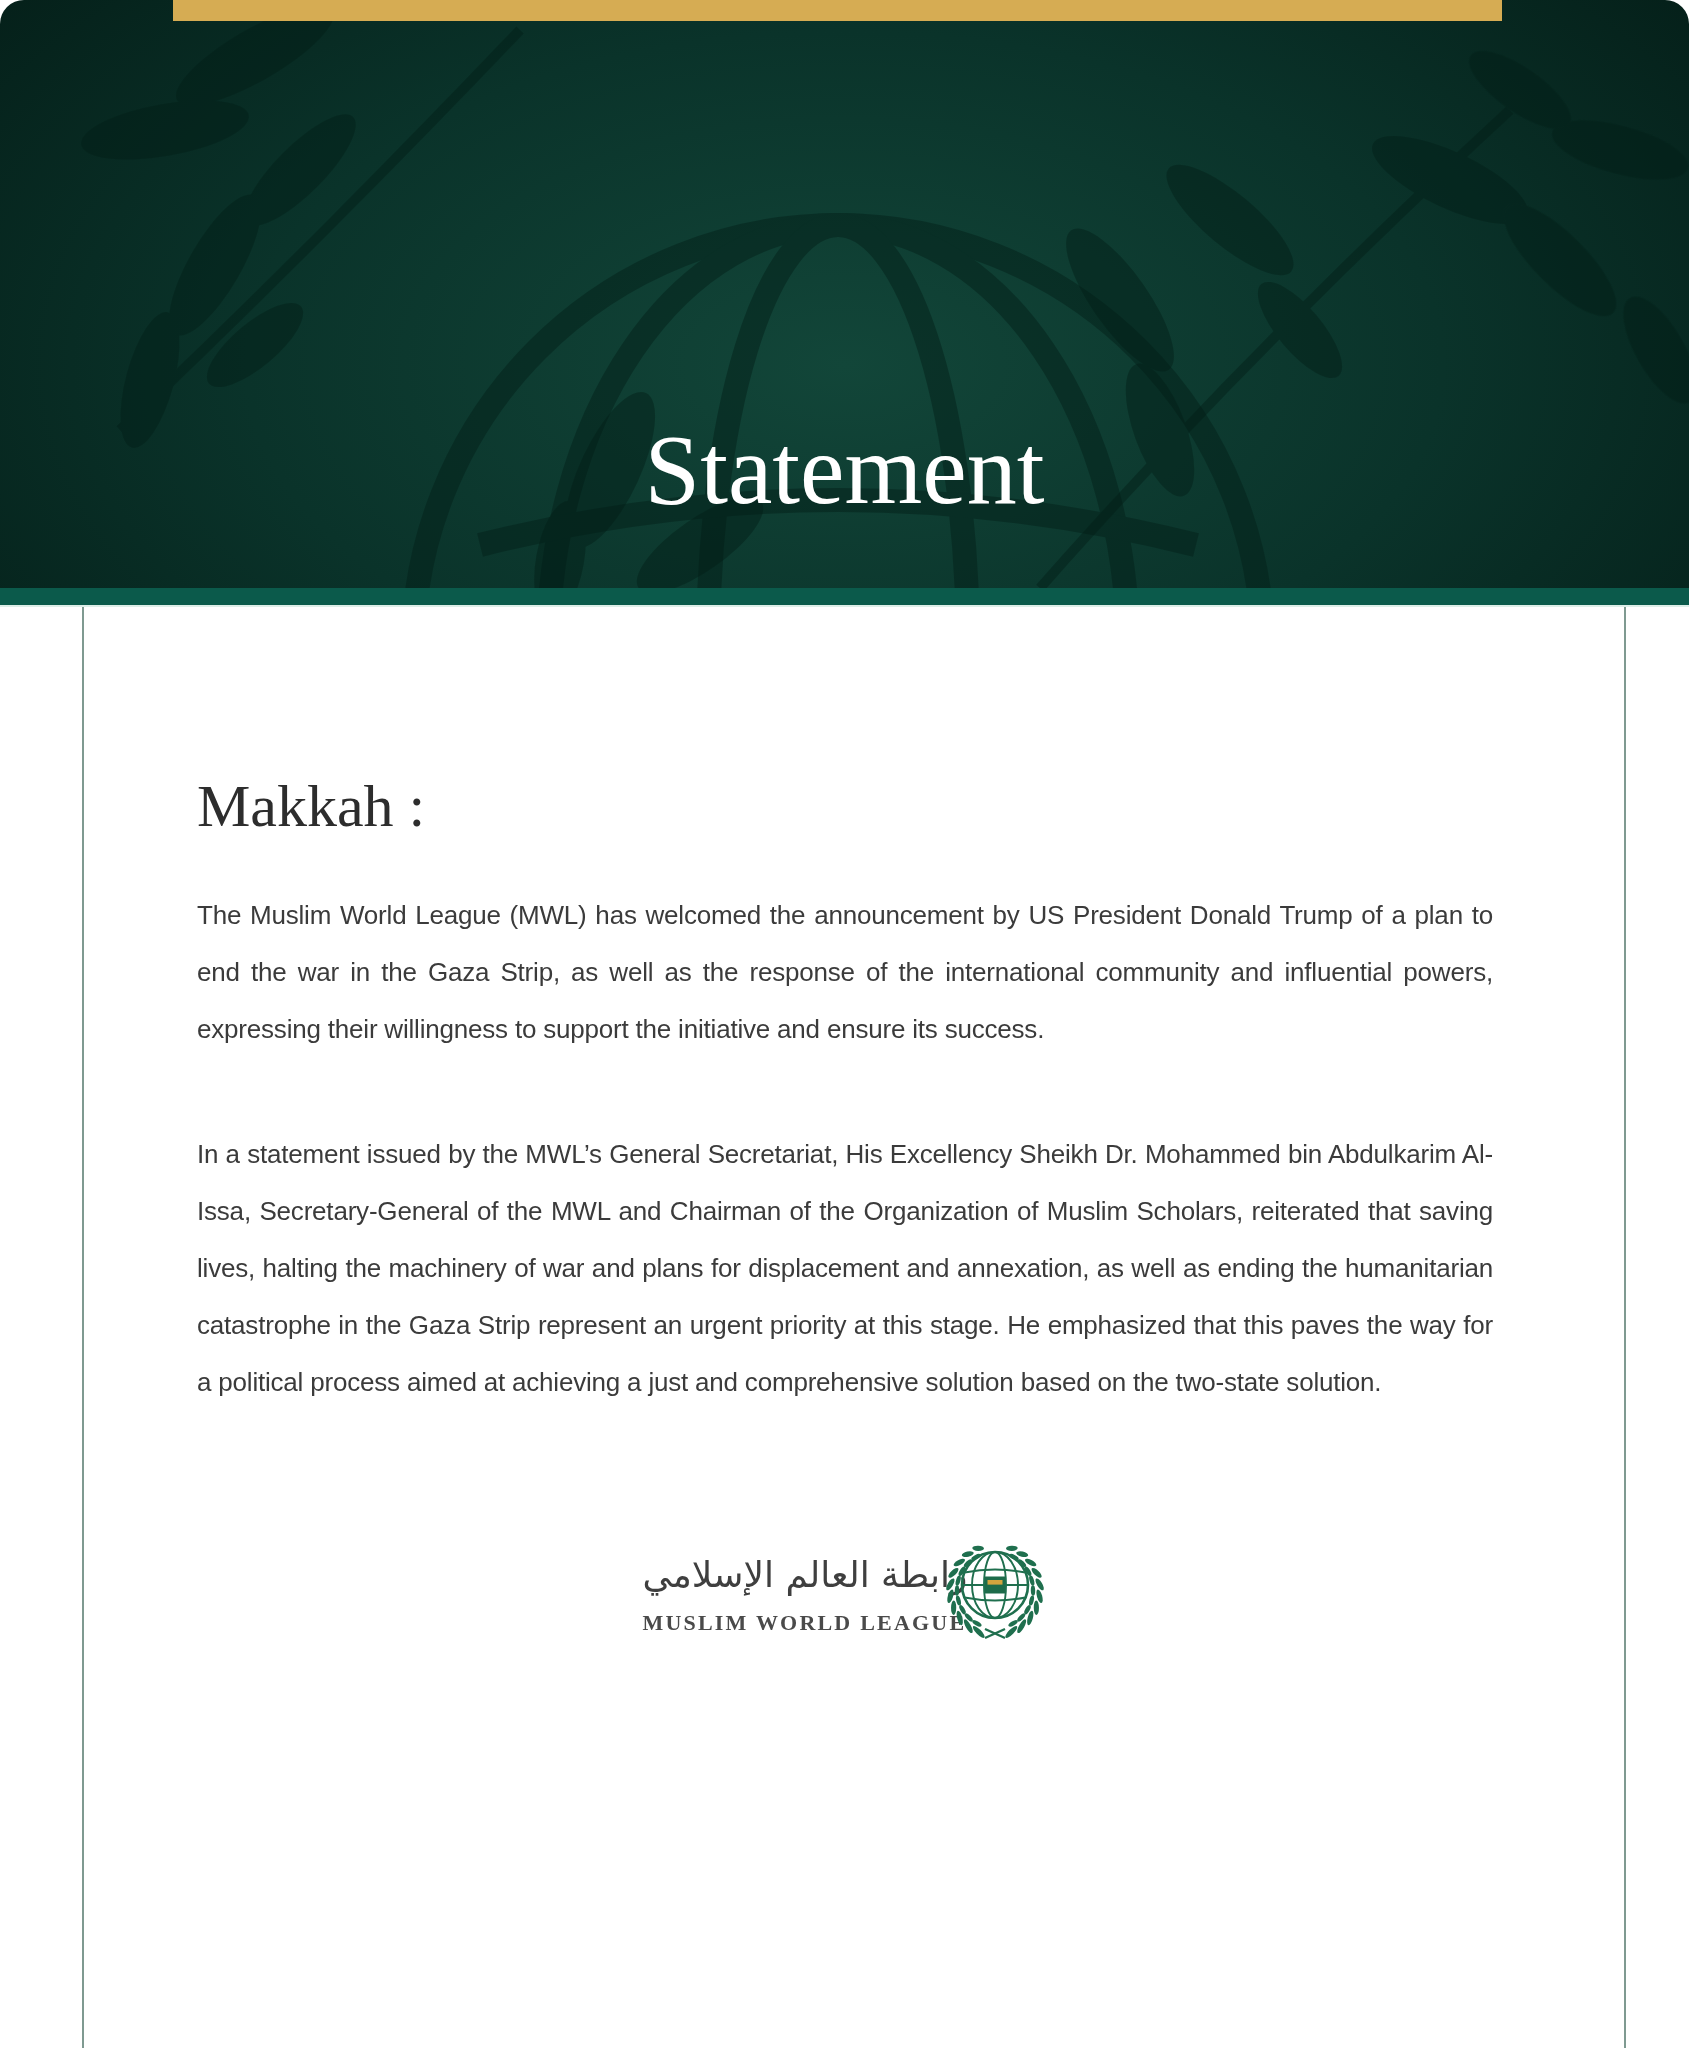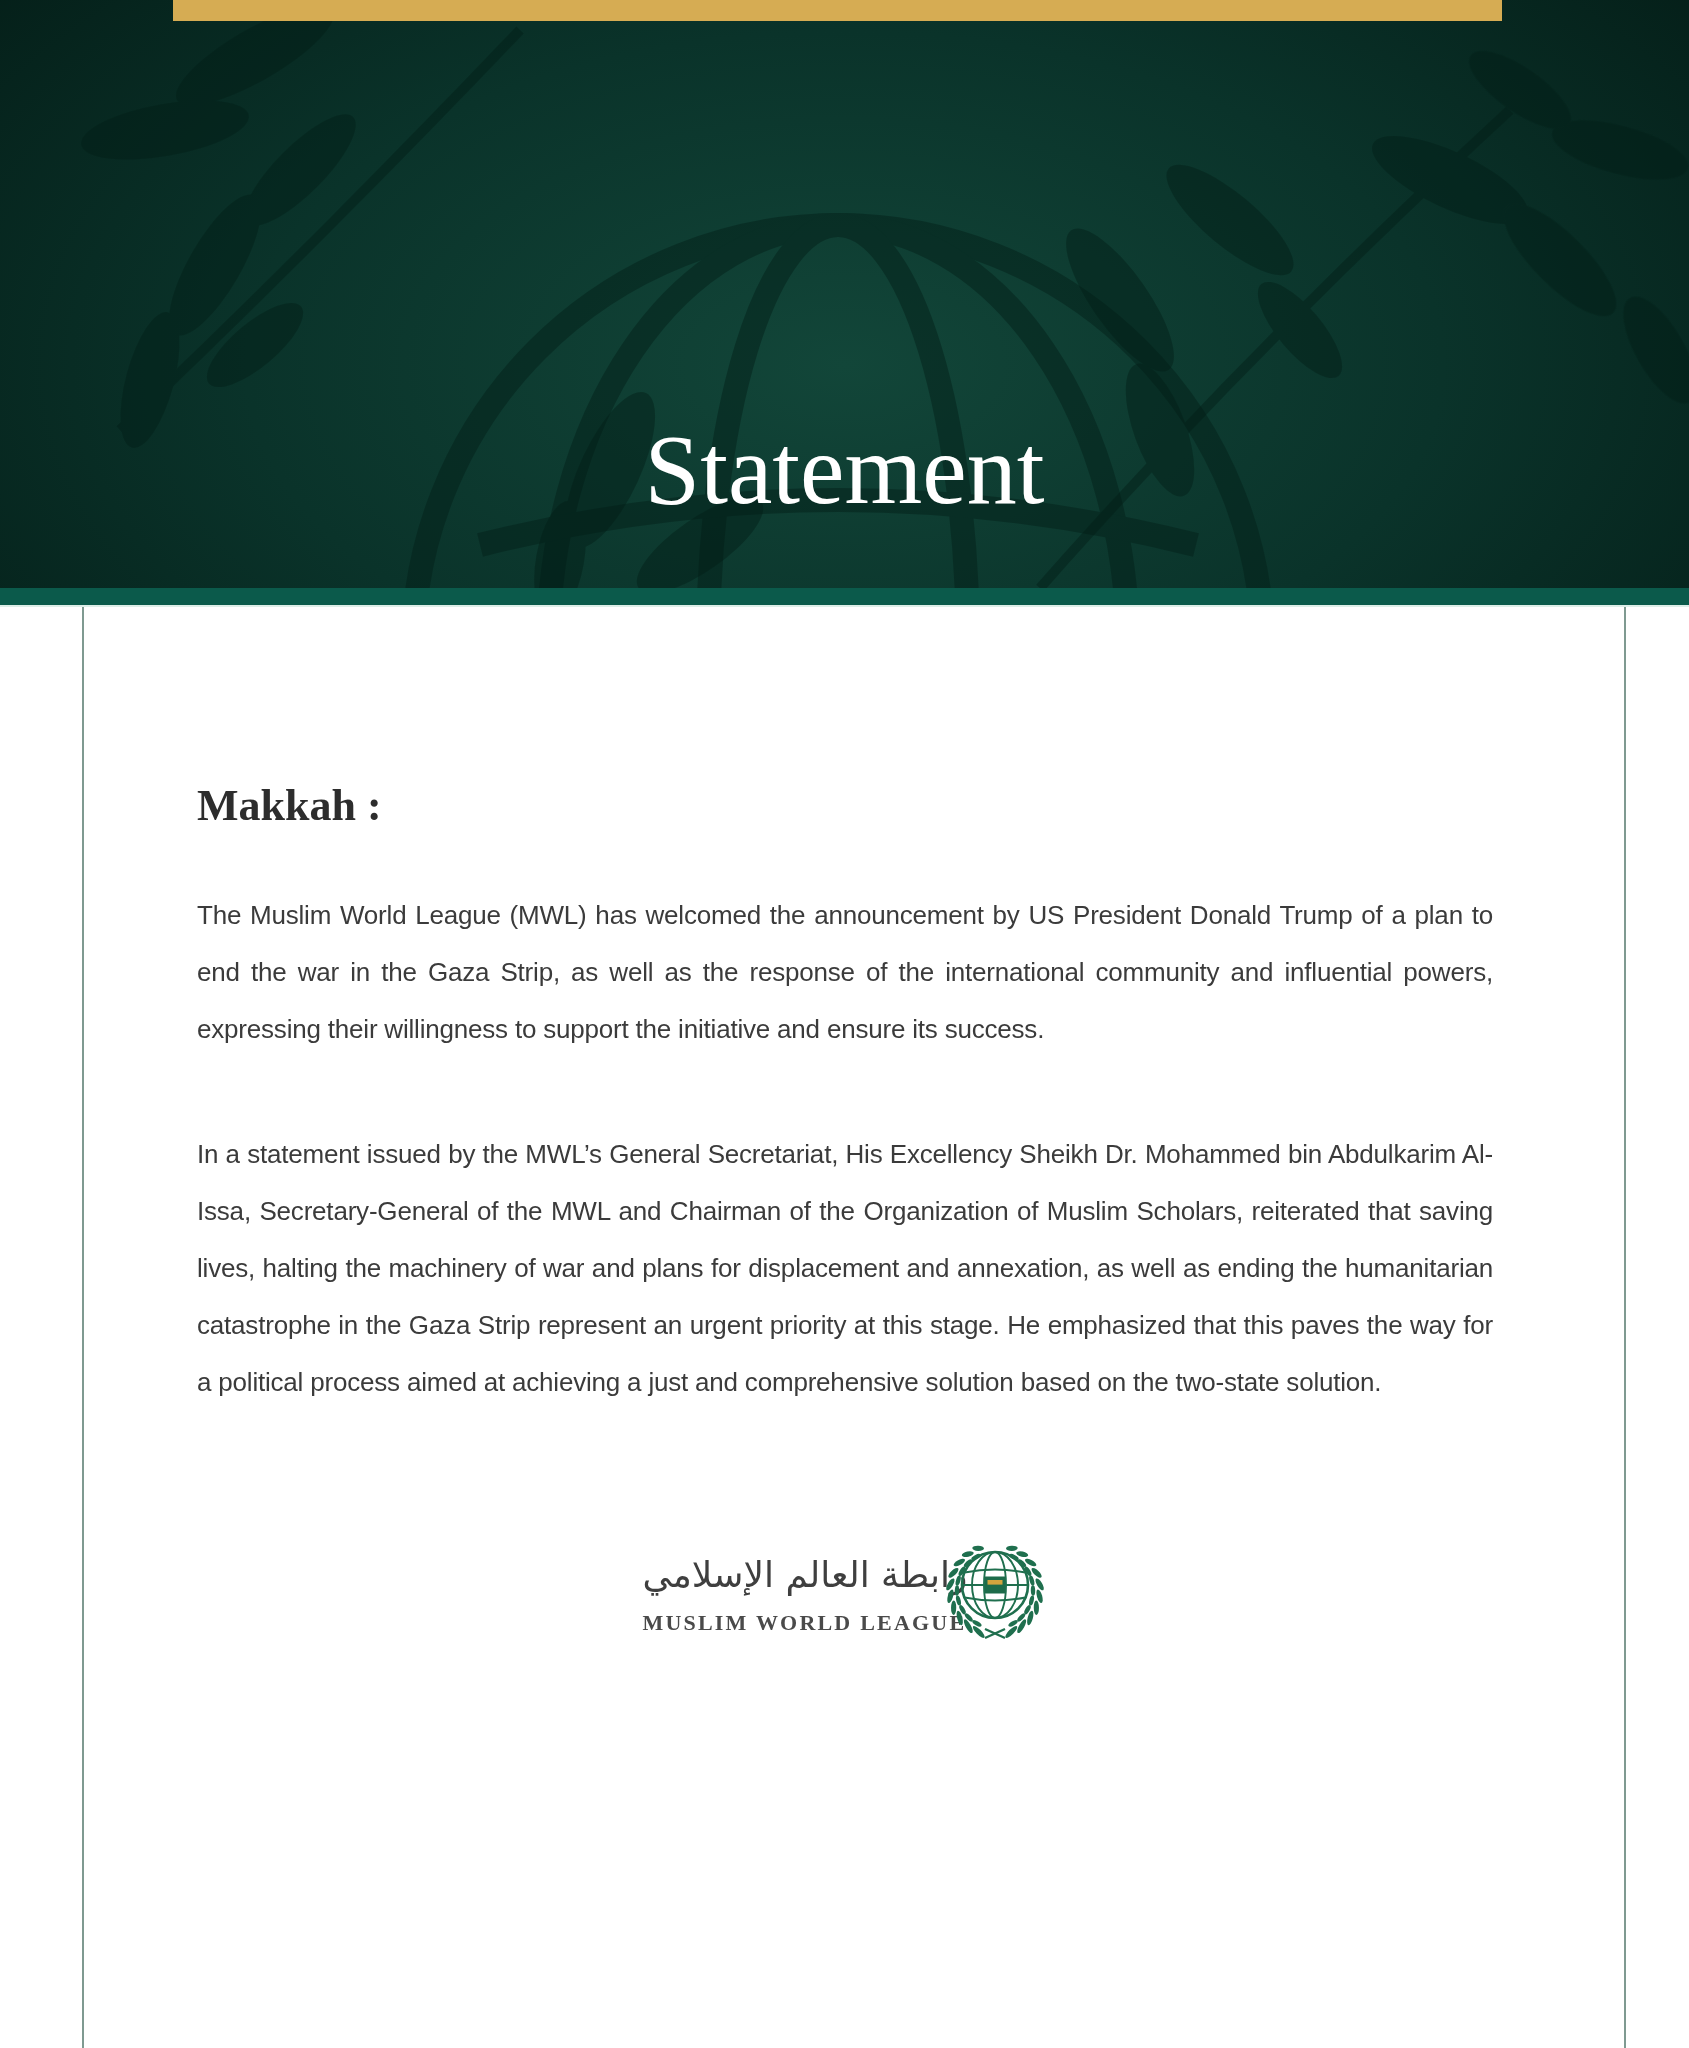--- a/index.html
+++ b/index.html
@@ -2,20 +2,21 @@
 <html><head>
 <meta charset="utf-8">
 <style>
   html,body{margin:0;padding:0;background:#ffffff;}
   .page{
     position:relative;
     width:1689px;height:2048px;
     background:#ffffff;
     overflow:hidden;
     font-family:"Liberation Sans", sans-serif;
+    border-radius:24px;
   }
 
   
   .header{
     position:absolute;left:0;top:0;width:1689px;height:588px;
     background:
       radial-gradient(ellipse 1150px 640px at 50% 62%, #124639 0%, #0a332a 52%, #041d17 100%);
   }
   .header .wm{position:absolute;left:0;top:0;width:1689px;height:588px;}
   .gold-bar{
@@ -43,22 +44,22 @@
   }
   .vrule{position:absolute;top:0;bottom:0;width:2px;background:#7f9a91;}
   .vrule.left{left:82px;}
   .vrule.right{left:1624px;}
 
   .text-col{margin-left:197px;width:1296px;}
 
   .dateline{
     margin:168px 0 0 0;
     font-family:"Liberation Serif", serif;
-    font-weight:700;
-    font-size:44px;line-height:62px;
+    font-weight:400;
+    font-size:60px;line-height:62px;
     color:#2d2d2d;
   }
   .para{
     margin:50px 0 0 0;
     font-size:26px;line-height:57px;
     letter-spacing:-0.2px;
     color:#3b3b3b;
     text-align:justify;
   }
   .para + .para{margin-top:68px;}

